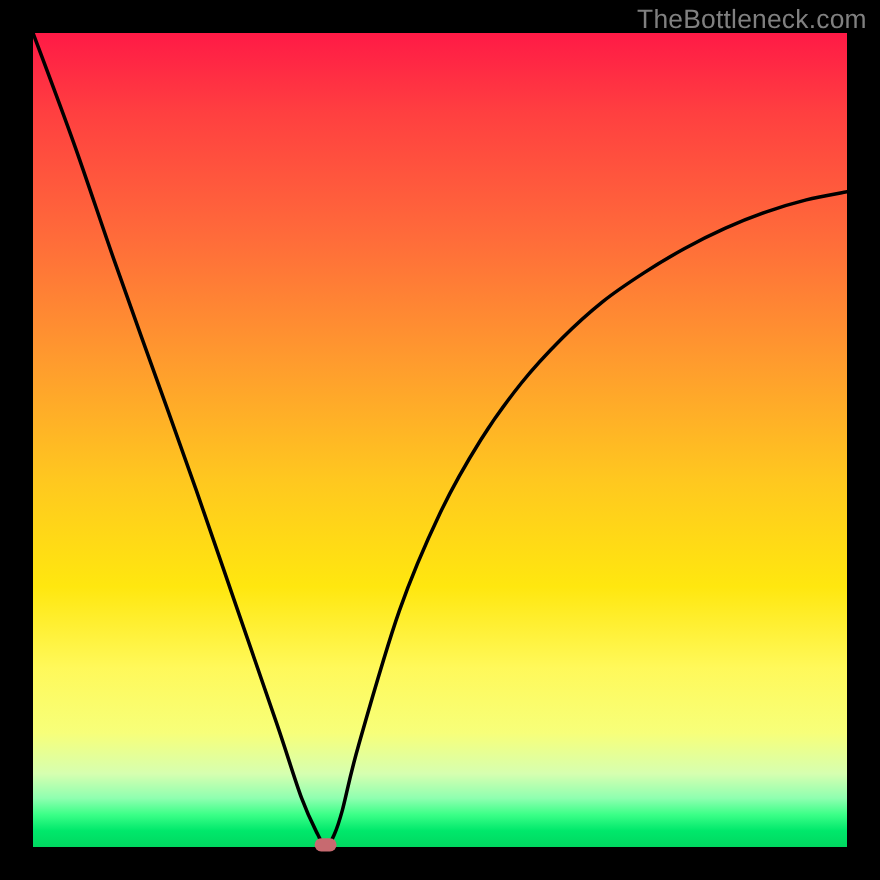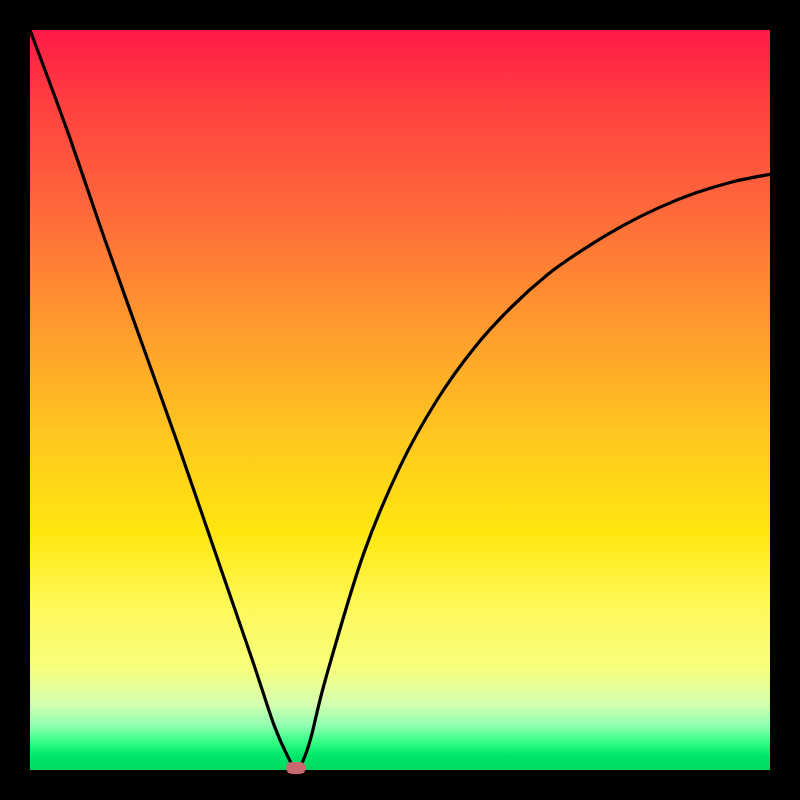--- a/index.html
+++ b/index.html
@@ -64,19 +64,20 @@
     width: 20px;
     height: 12px;
     background: #c76a70;
     border-radius: 6px;
   }
 </style>
 </head>
 <body>
 
 <div class="frame">
+  <div class="watermark">TheBottleneck.com</div>
   <div class="plot">
     <svg class="curve" viewBox="0 0 740 740" preserveAspectRatio="none">
       <path id="curve-path" fill="none" stroke="#000" stroke-width="3.2" stroke-linejoin="round" stroke-linecap="round" d="M 0,0 C 6.166666666666667,16.649999999999995 24.666666666666664,65.36666666666665 37,99.89999999999998 C 49.333333333333336,134.4333333333333 61.666666666666664,172.05000000000004 74,207.20000000000005 C 86.33333333333333,242.35000000000005 98.66666666666667,276.2666666666667 111,310.8 C 123.33333333333333,345.3333333333333 135.66666666666666,379.25 148,414.4 C 160.33333333333334,449.54999999999995 172.66666666666666,485.9333333333334 185,521.7 C 197.33333333333334,557.4666666666667 212.13333333333333,600.0166666666667 222,629 C 231.86666666666667,657.9833333333333 238.03333333333336,678.95 244.20000000000002,695.6 C 250.36666666666667,712.25 255.3,721.5 259,728.9 C 262.7,736.3 263.9333333333333,740 266.4,740 C 268.8666666666667,740 271.33333333333337,734.4499999999999 273.8,728.9 C 276.26666666666665,723.35 277.5,720.2666666666667 281.2,706.7 C 284.9,693.1333333333334 287.3666666666667,677.7166666666667 296,647.5 C 304.6333333333333,617.2833333333333 320.6666666666667,560.55 333,525.4 C 345.3333333333333,490.25 357.66666666666663,462.5 370,436.6 C 382.33333333333337,410.70000000000005 394.66666666666674,389.73333333333335 407.00000000000006,370 C 419.33333333333337,350.26666666666665 431.6666666666667,333.61666666666673 444,318.20000000000005 C 456.3333333333333,302.78333333333336 468.6666666666667,289.83333333333337 481,277.5 C 493.3333333333333,265.16666666666663 505.6666666666667,254.06666666666663 518,244.2 C 530.3333333333334,234.33333333333334 542.6666666666666,226.31666666666672 555,218.30000000000007 C 567.3333333333334,210.28333333333342 579.6666666666666,202.88333333333335 592,196.10000000000002 C 604.3333333333334,189.3166666666667 616.6666666666666,183.15000000000003 629,177.60000000000002 C 641.3333333333334,172.05 653.6666666666666,167.11666666666665 666,162.79999999999995 C 678.3333333333334,158.48333333333326 690.6666666666666,154.78333333333327 703,151.69999999999993 C 715.3333333333334,148.6166666666666 733.8333333333334,145.53333333333327 740,144.29999999999995"></path>
     </svg>
     <div id="opt-marker" class="marker" style="left: 256.4px; top: 732px;"></div>
   </div>
 </div>
 
 </body></html>

